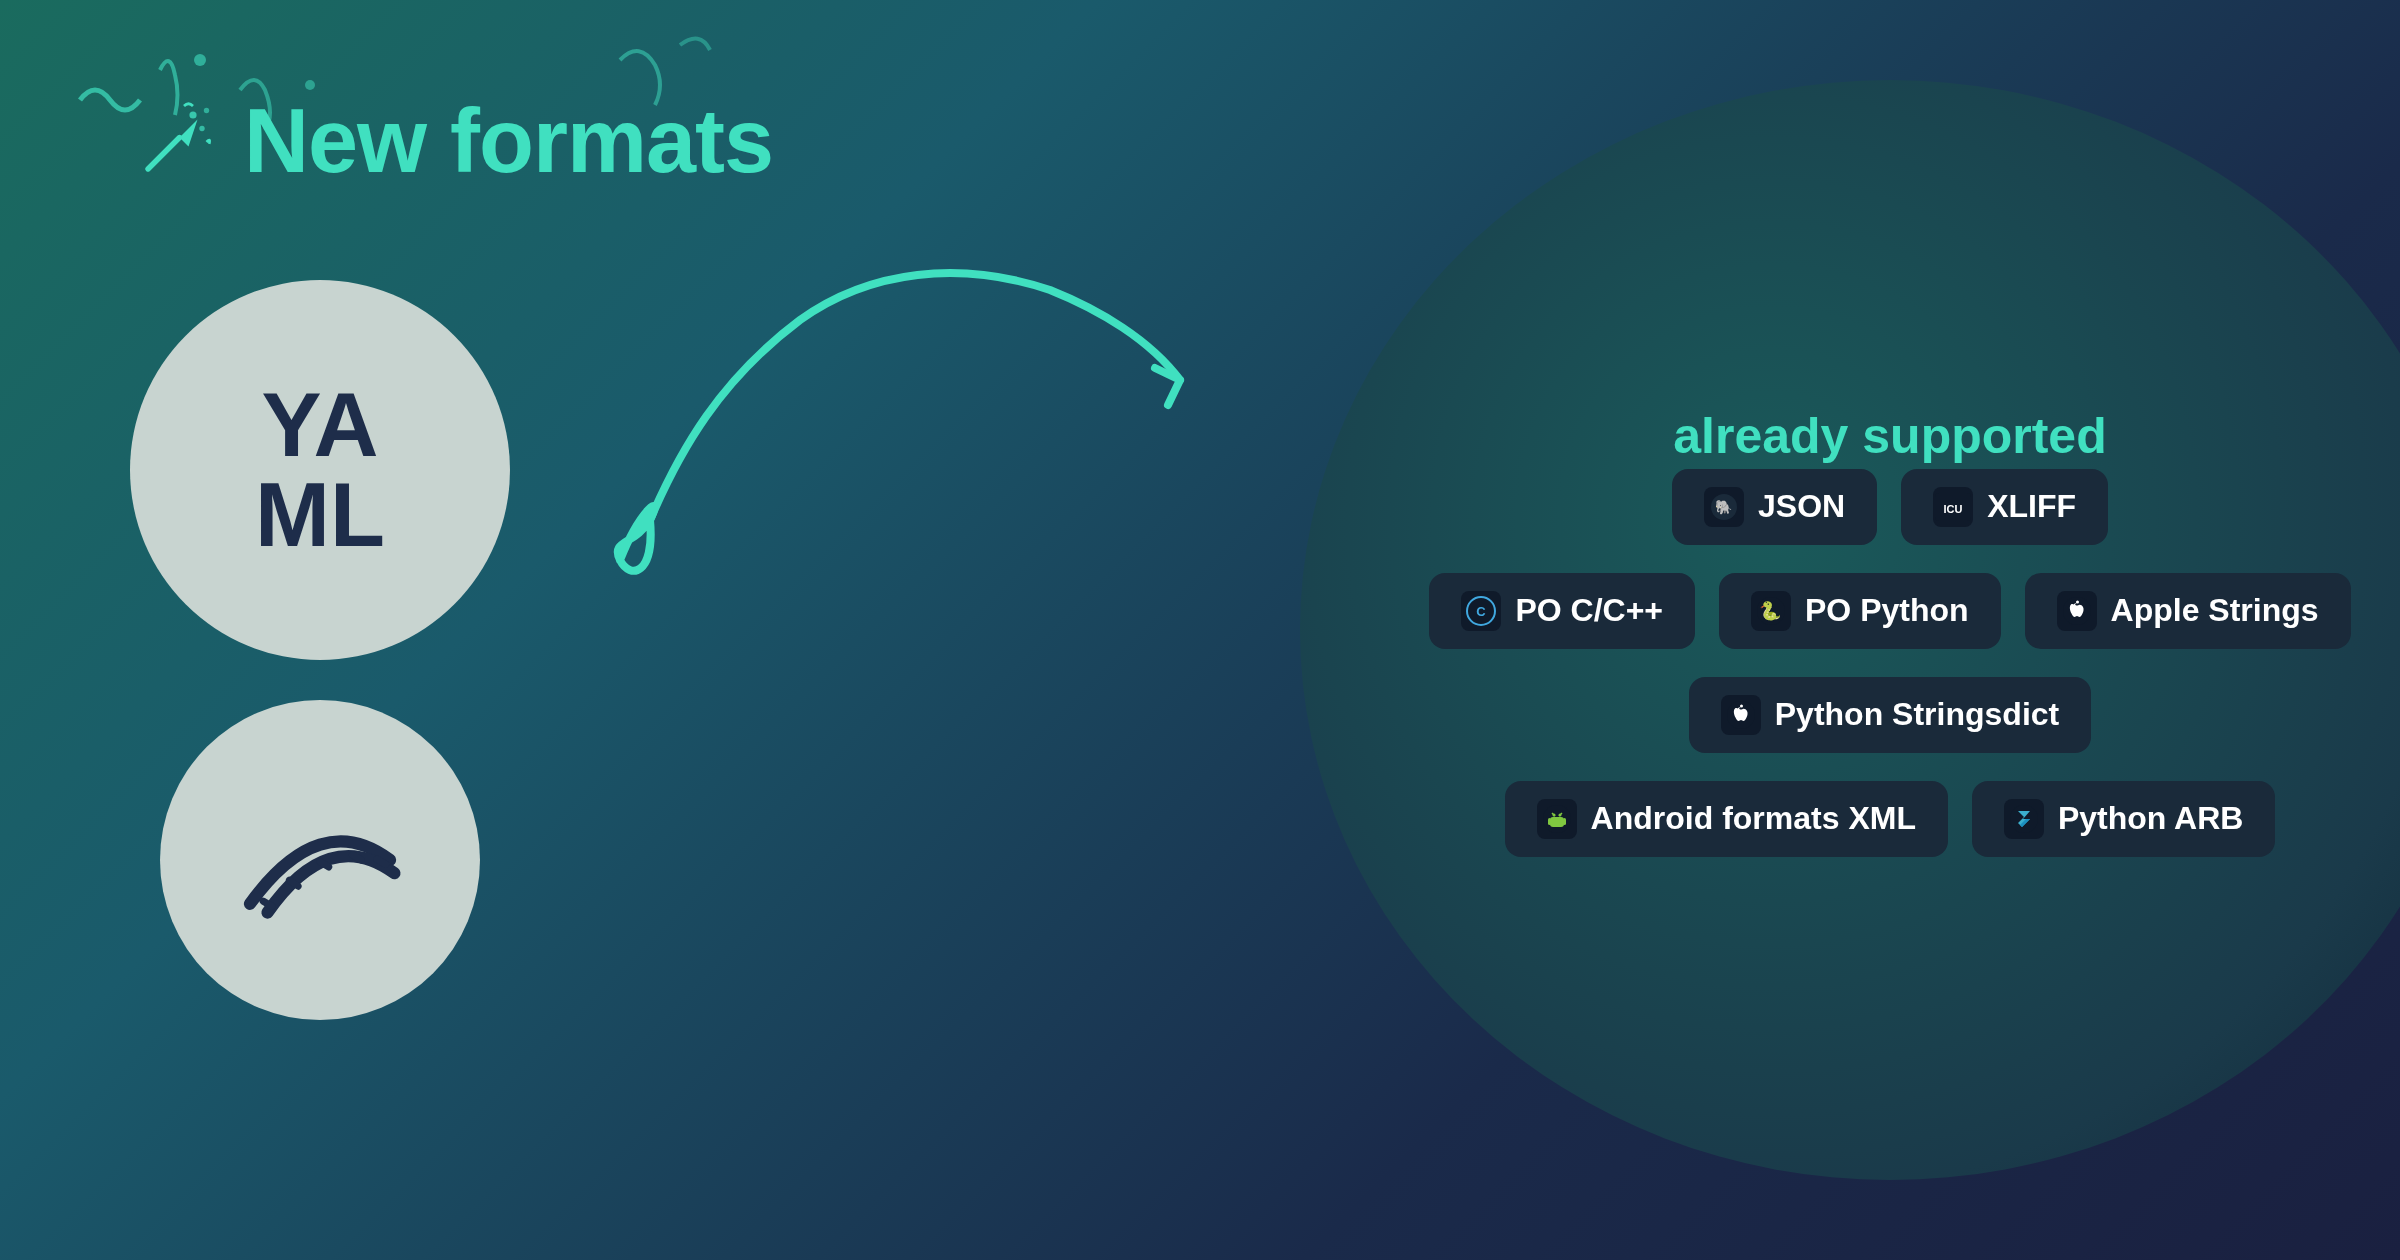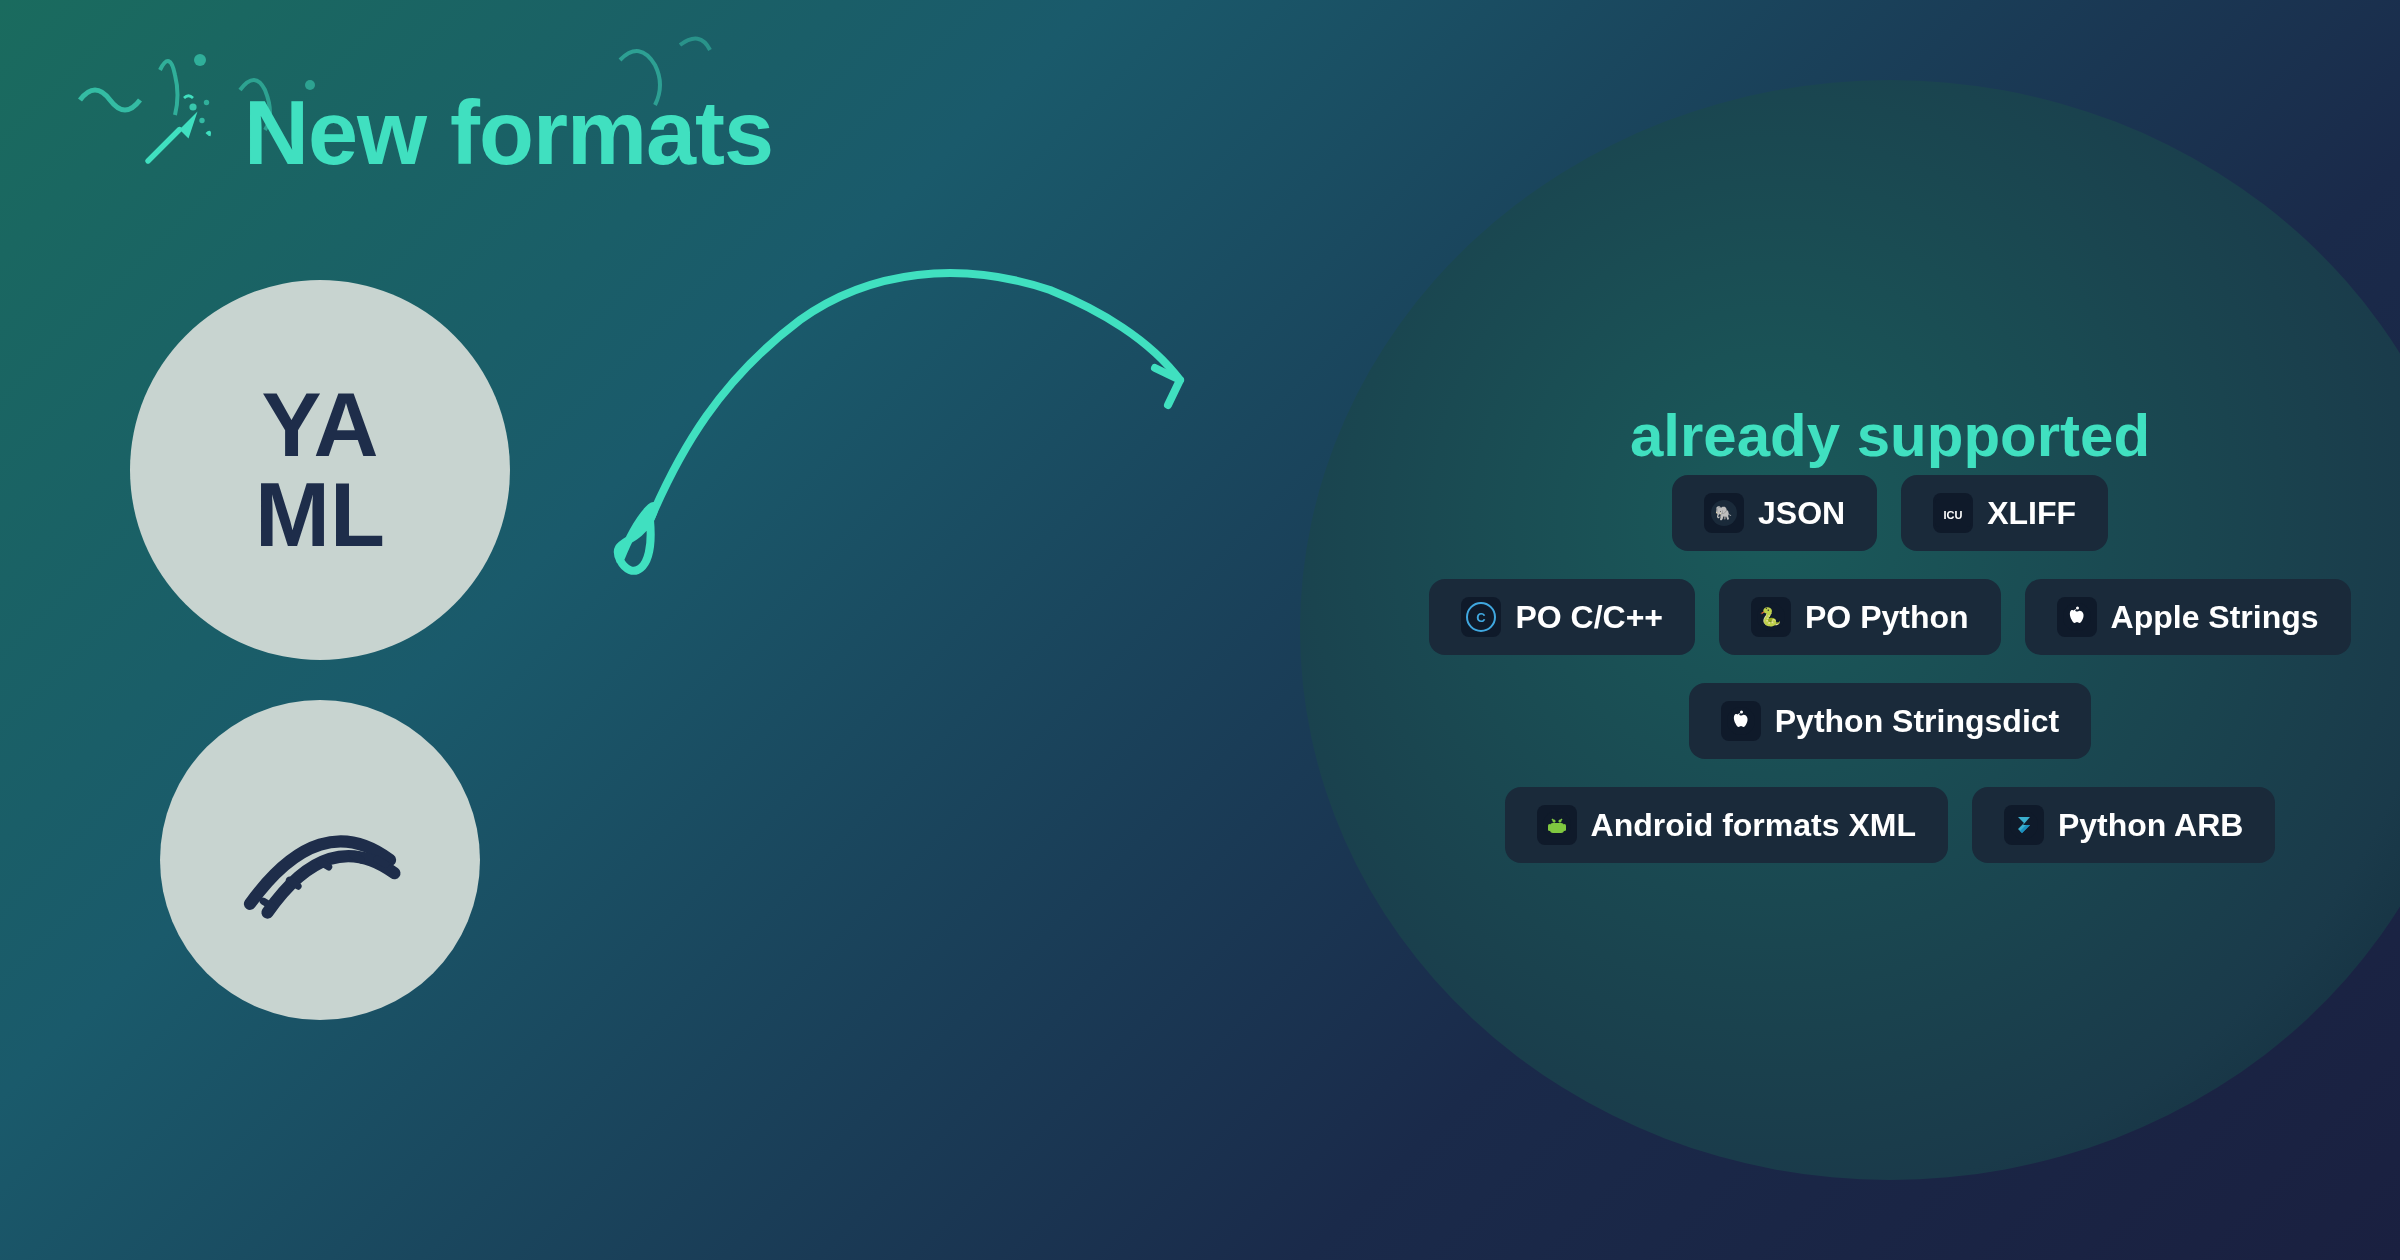--- a/index.html
+++ b/index.html
@@ -17,21 +17,21 @@
     .deco-svg {
       position: absolute;
       top: 0; left: 0;
       width: 100%; height: 100%;
       pointer-events: none;
     }
 
     
     .title-area {
       position: absolute;
-      top: 82px;
+      top: 90px;
       left: 130px;
       display: flex;
       align-items: center;
       gap: 24px;
     }
 
     .party-icon {
       width: 90px;
       height: 90px;
     }
@@ -95,21 +95,21 @@
       height: 1100px;
       border-radius: 50%;
       background: radial-gradient(circle at 40% 40%, #1a5a5a, #1a3a4a 70%, #0f2535 100%);
       display: flex;
       flex-direction: column;
       align-items: center;
       justify-content: center;
     }
 
     .supported-label {
-      font-size: 60px;
+      font-size: 50px;
       font-weight: 600;
       color: #40e0c0;
       text-align: left;
       line-height: 1.3;
     }
 
     
     .badges-container {
       display: flex;
       flex-direction: column;

